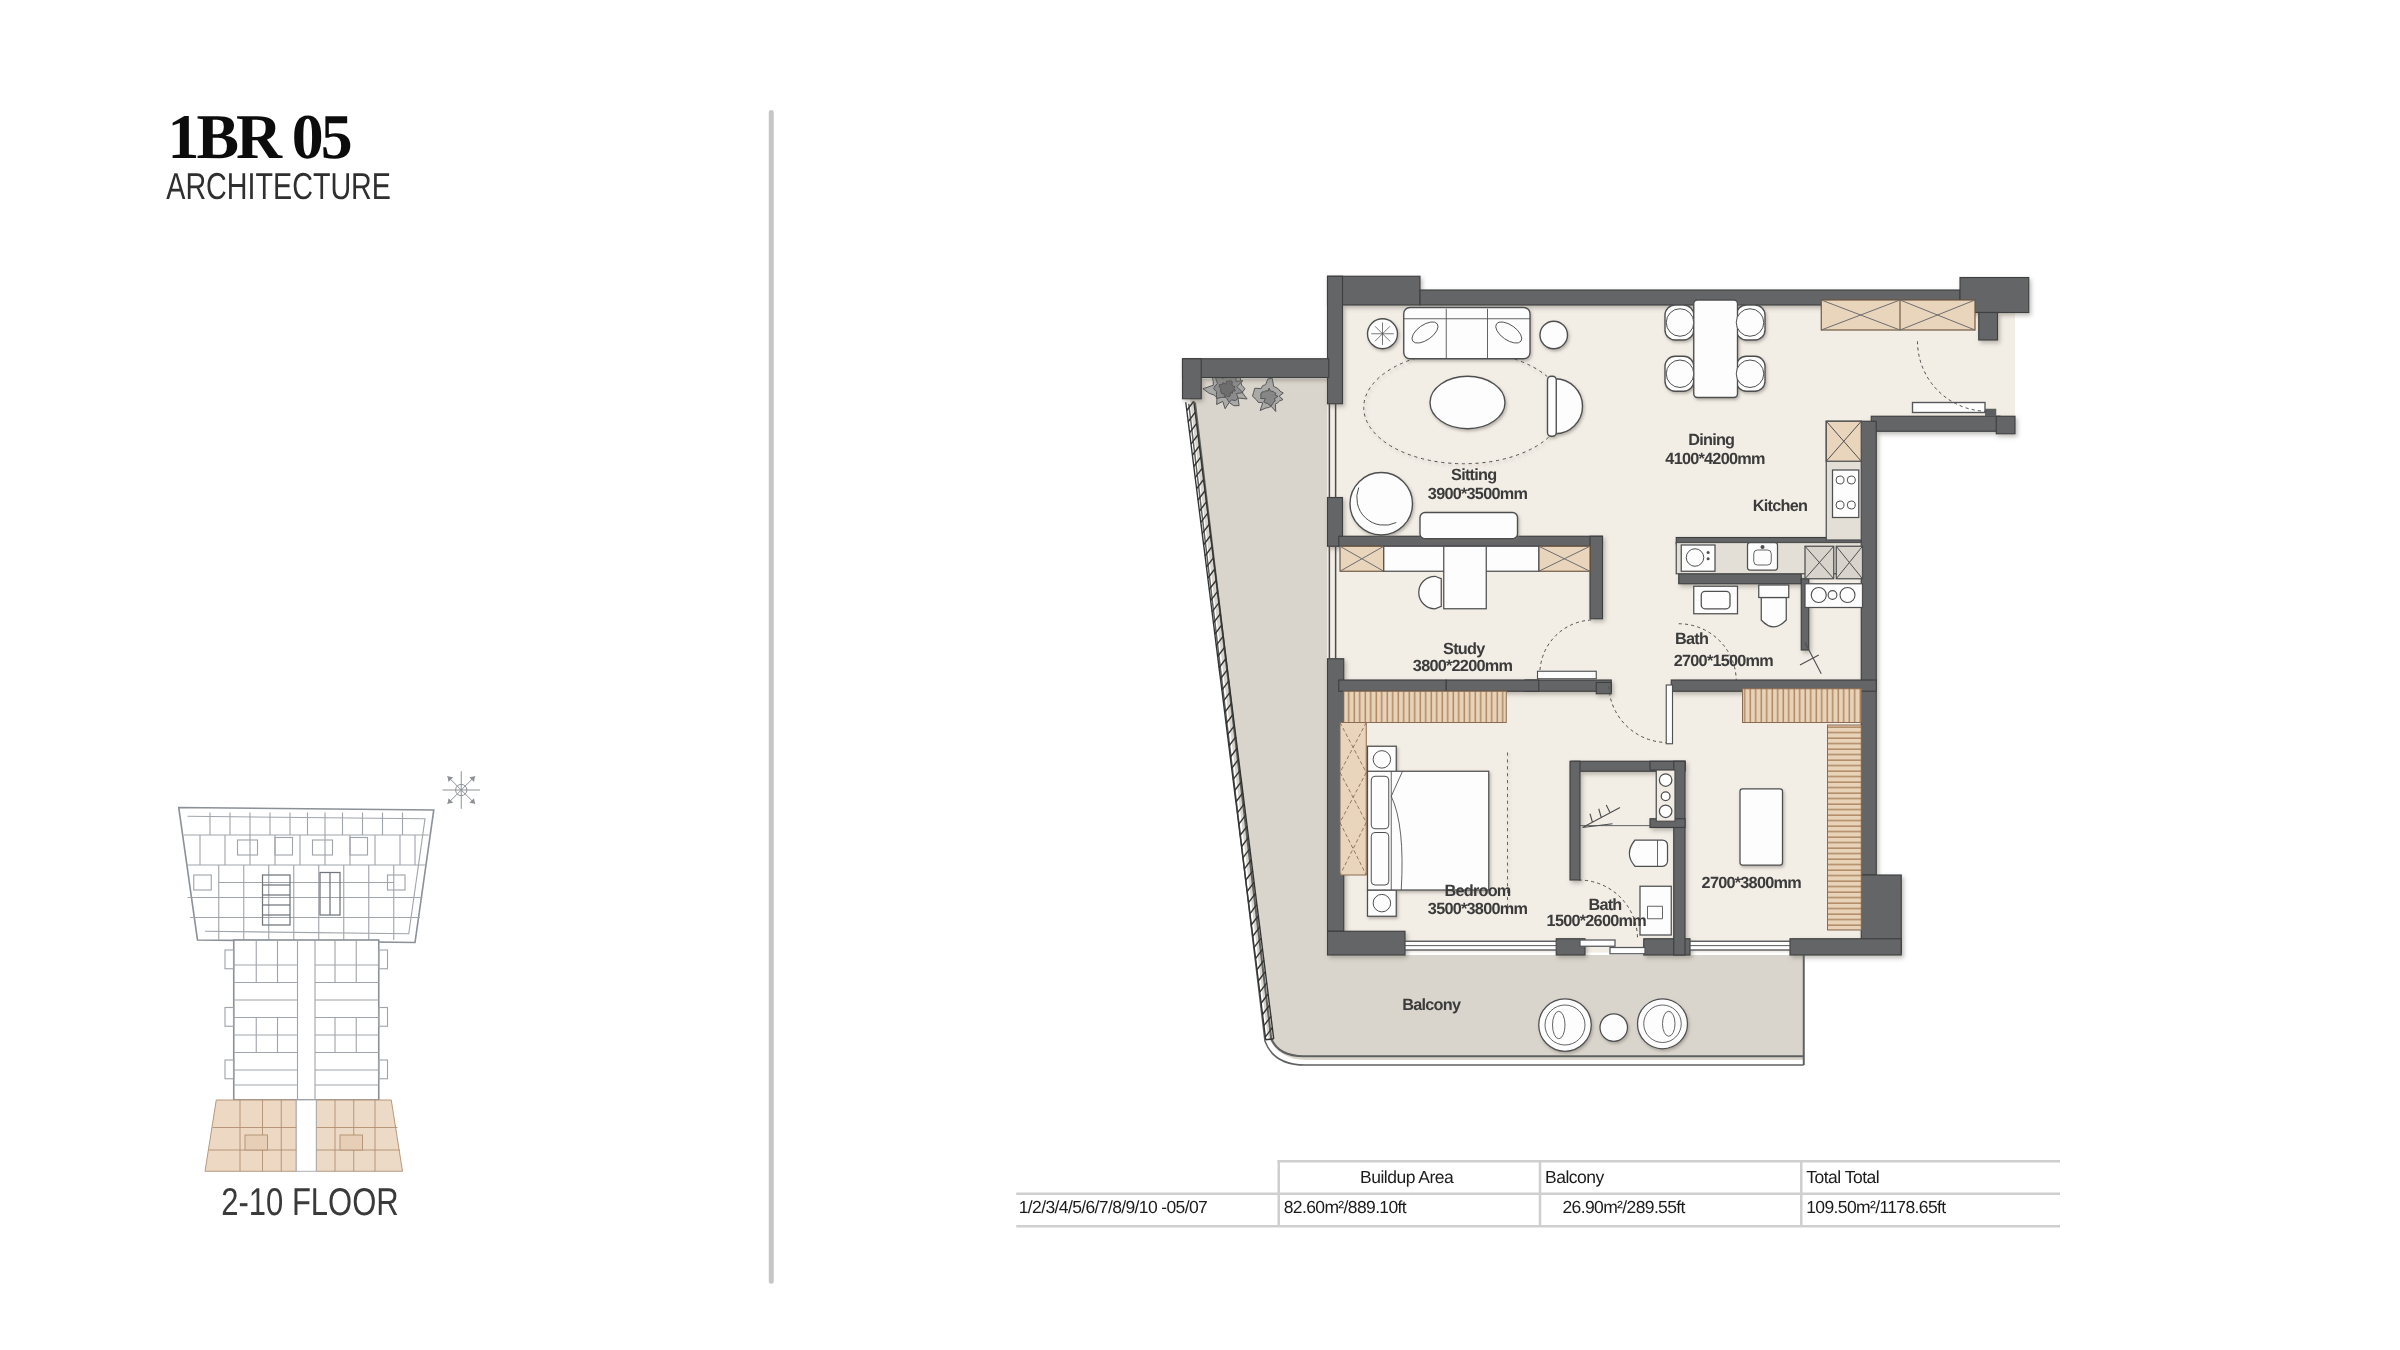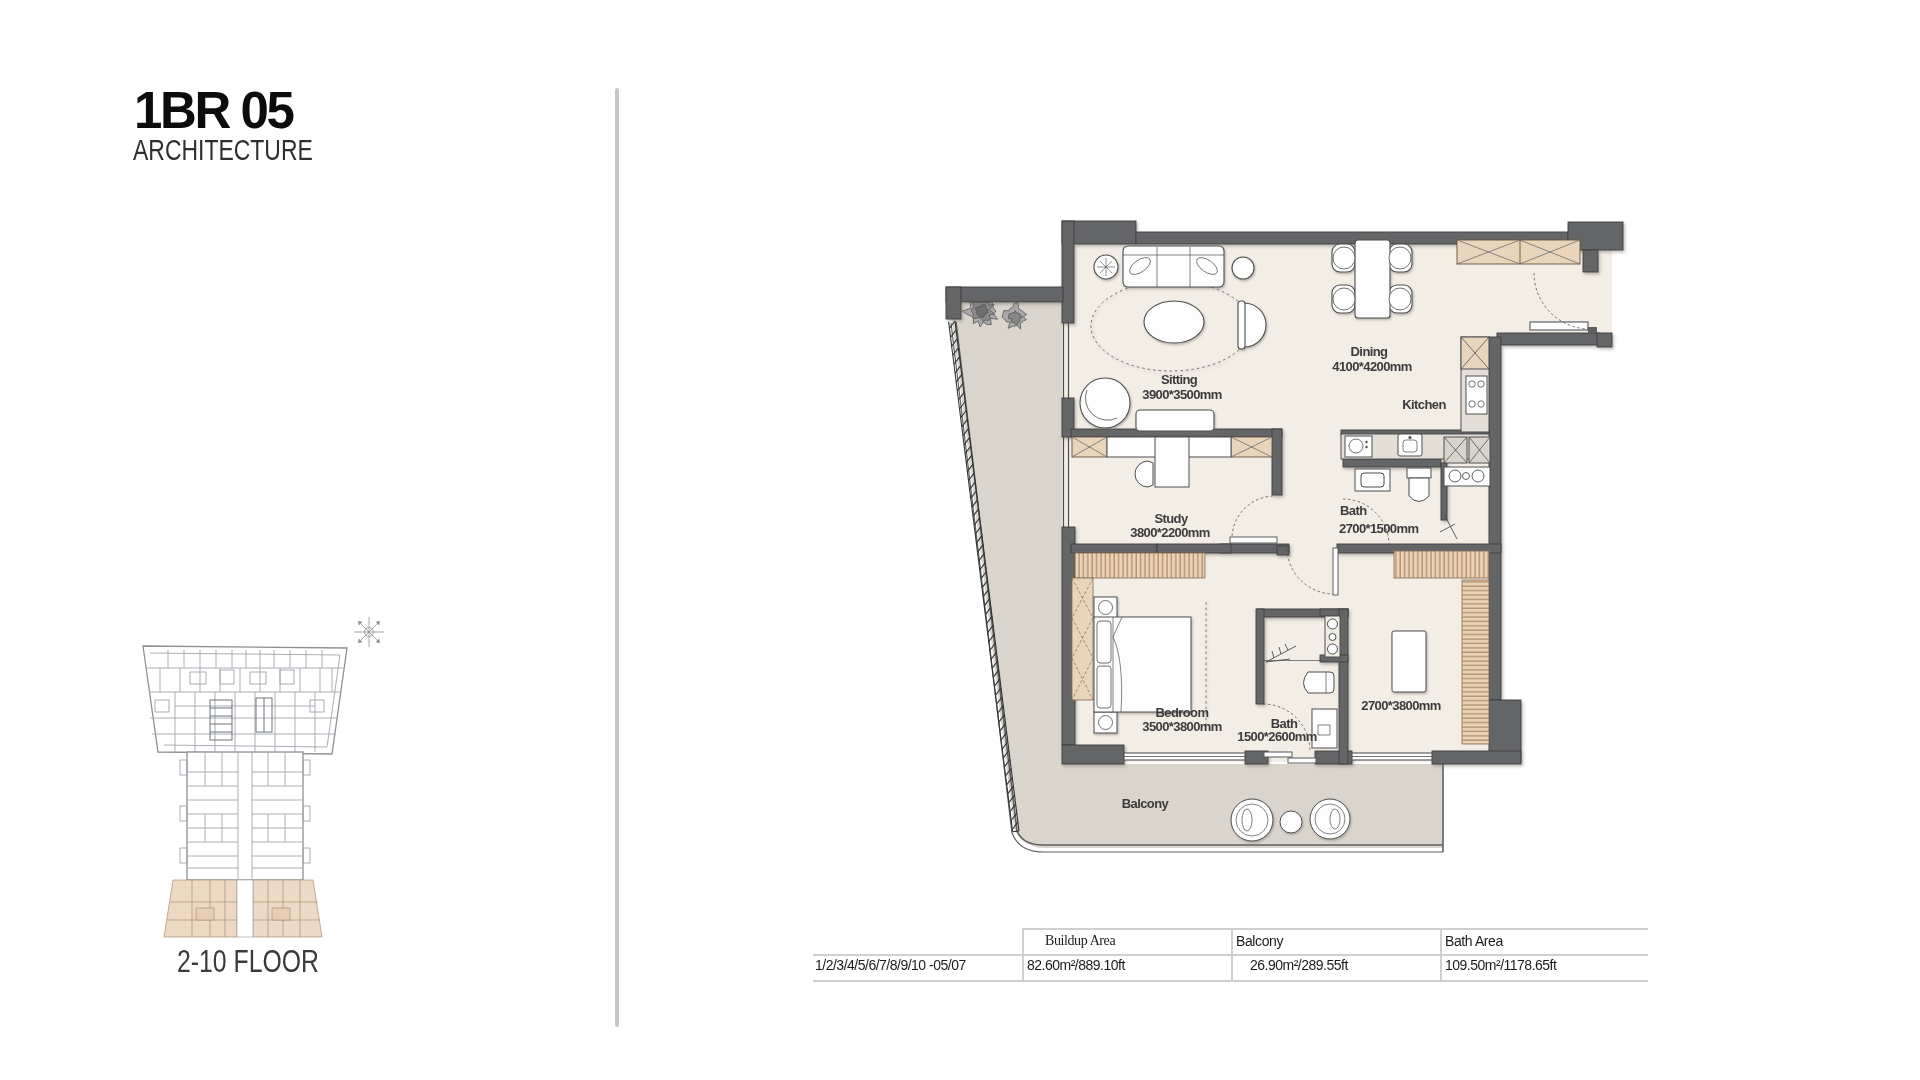--- a/index.html
+++ b/index.html
@@ -1,41 +1,41 @@
 <!DOCTYPE html>
 <html><head>
 <meta charset="utf-8">
 <style>
   html,body{margin:0;padding:0;background:#fff;width:1920px;height:1080px;overflow:hidden;}
   *{font-family:"Liberation Sans", sans-serif;}
   .abs{position:absolute;}
-  #title{left:134px;top:81px;font-size:51px;font-weight:bold;color:#0c0c0c;letter-spacing:-2.4px;}
+  #title{left:134px;top:81px;font-size:51px;font-weight:bold;color:#0c0c0c;letter-spacing:-2.4px;font-family:Liberation Serif, serif;}
   #subtitle{left:133px;top:133px;font-size:30px;font-weight:400;color:#2f2f2f;letter-spacing:0px;transform:scaleX(0.765);transform-origin:0 0;}
   #divider{left:615px;top:88px;width:4px;height:939px;background:#c6c6c6;border-radius:2px;}
   #floorlbl{left:177px;top:944px;font-size:31px;color:#3a3a3a;letter-spacing:0px;font-weight:400;transform:scaleX(0.80);transform-origin:0 0;}
   .tline{background:#cfcfcf;}
   .th{font-size:14px;color:#1b1b1b;letter-spacing:-0.4px;}
   .td{font-size:14px;color:#1b1b1b;letter-spacing:-0.5px;}
 </style>
 </head>
 <body>
 <div class="abs" id="title">1BR 05</div>
 <div class="abs" id="subtitle">ARCHITECTURE</div>
 <div class="abs" id="divider"></div>
 <div class="abs" id="floorlbl">2-10 FLOOR</div>
 
 <div class="abs tline" style="left:1022px;top:928px;width:626px;height:1.5px;"></div>
 <div class="abs tline" style="left:813px;top:954px;width:835px;height:1.5px;"></div>
 <div class="abs tline" style="left:813px;top:980px;width:835px;height:1.5px;"></div>
 <div class="abs tline" style="left:1022px;top:928px;width:1.5px;height:52px;"></div>
 <div class="abs tline" style="left:1231px;top:928px;width:1.5px;height:52px;"></div>
 <div class="abs tline" style="left:1440px;top:928px;width:1.5px;height:52px;"></div>
-<div class="abs th" style="left:1045px;top:933px;font-family:Liberation Serif, serif;">Buildup Area</div>
+<div class="abs th" style="left:1088px;top:933px;">Buildup Area</div>
 <div class="abs th" style="left:1236px;top:933px;">Balcony</div>
-<div class="abs th" style="left:1445px;top:933px;">Bath Area</div>
+<div class="abs th" style="left:1445px;top:933px;">Total Total</div>
 <div class="abs td" style="left:815px;top:957px;text-align:center;">1/2/3/4/5/6/7/8/9/10 -05/07</div>
 <div class="abs td" style="left:1027px;top:957px;">82.60m²/889.10ft</div>
 <div class="abs td" style="left:1236px;top:957px;margin-left:14px;">26.90m²/289.55ft</div>
 <div class="abs td" style="left:1445px;top:957px;">109.50m²/1178.65ft</div>
 
 <svg class="abs" style="left:0;top:0;" width="1920" height="1080" viewBox="0 0 1920 1080">
 <defs>
   <filter id="ws" x="-10%" y="-10%" width="130%" height="130%">
     <feDropShadow dx="1.5" dy="2" stdDeviation="1.6" flood-color="#6e6a62" flood-opacity="0.45"></feDropShadow>
   </filter>

